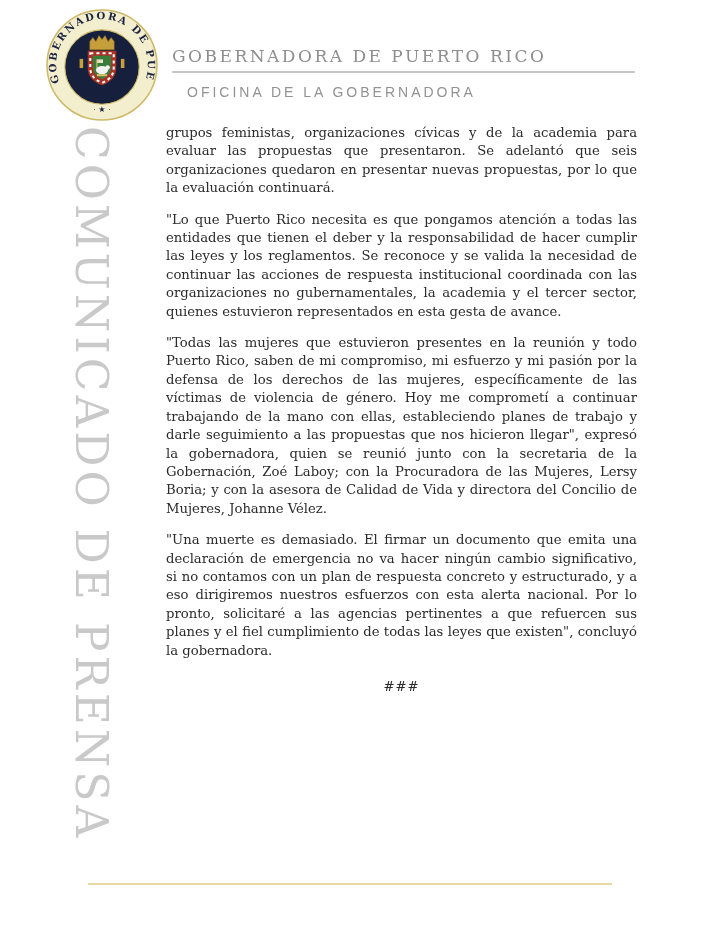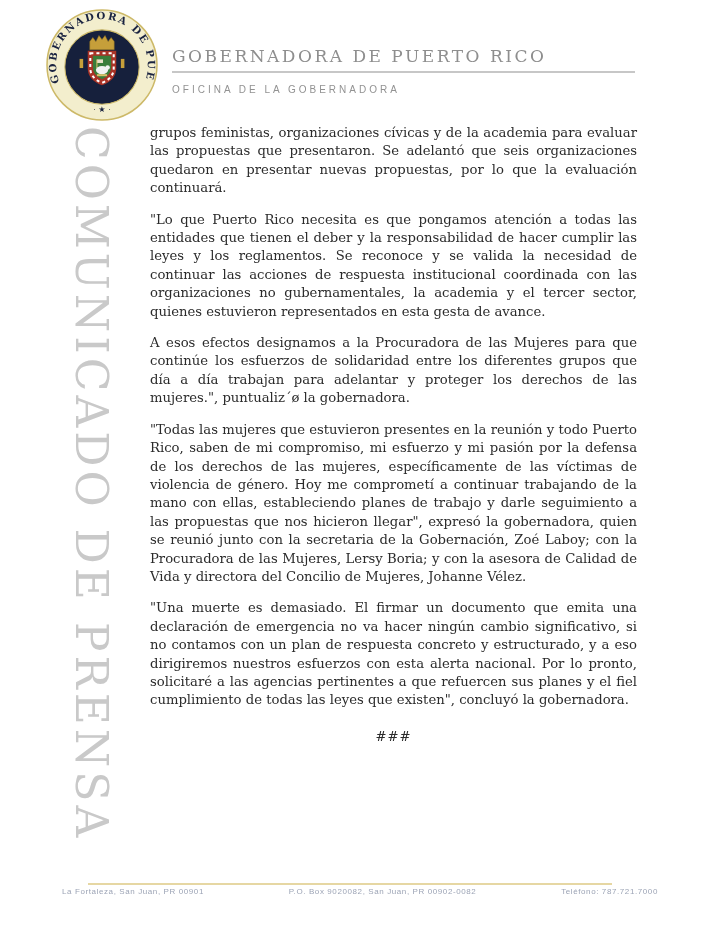--- a/index.html
+++ b/index.html
@@ -35,25 +35,25 @@
   .header-rule {
     position: absolute;
     left: 172px;
     top: 71px;
     width: 463px;
     height: 2px;
     background: #c7c7c7;
   }
   .header-subtitle {
     position: absolute;
-    left: 172px;
+    left: 187px;
     top: 84px;
     margin: 0;
     font-family: "Liberation Sans", "DejaVu Sans", sans-serif;
-    font-size: 10px;
+    font-size: 14px;
     font-weight: normal;
     letter-spacing: 3px;
     color: #929292;
     white-space: nowrap;
   }
 
   
   .vertical-banner {
     position: absolute;
     left: 117px;
@@ -74,21 +74,21 @@
     position: absolute;
     left: 150px;
     top: 124px;
     width: 487px;
     font-family: "DejaVu Serif", serif;
     font-size: 13.2px;
     line-height: 18.4px;
     color: #2b2b2b;
     text-align: justify;
   }
-  .body-text p { margin: 0 0 13px 0; }
+  .body-text p { margin: 0 0 13px 16px; }
   .end-mark {
     text-align: center !important;
     letter-spacing: 1px;
     margin-top: 18px !important;
   }
 
   
   .footer-rule {
     position: absolute;
     left: 88px;
@@ -150,26 +150,20 @@
 
   <h1 class="header-title">GOBERNADORA DE PUERTO RICO</h1>
   <div class="header-rule"></div>
   <h2 class="header-subtitle">OFICINA DE LA GOBERNADORA</h2>
 
   <div class="vertical-banner">COMUNICADO DE PRENSA</div>
 
   <main class="body-text">
     <p>grupos feministas, organizaciones cívicas y de la academia para evaluar las propuestas que presentaron. Se adelantó que seis organizaciones quedaron en presentar nuevas propuestas, por lo que la evaluación continuará.</p>
     <p>"Lo que Puerto Rico necesita es que pongamos atención a todas las entidades que tienen el deber y la responsabilidad de hacer cumplir las leyes y los reglamentos. Se reconoce y se valida la necesidad de continuar las acciones de respuesta institucional coordinada con las organizaciones no gubernamentales, la academia y el tercer sector, quienes estuvieron representados en esta gesta de avance.</p>
-    <p>A esos efectos designamos a la Procuradora de las Mujeres para que continúe los esfuerzos de solidaridad entre los diferentes grupos que día a día trabajan para adelantar y proteger los derechos de las mujeres.", puntualiz´ø la gobernadora.</p>
     <p>"Todas las mujeres que estuvieron presentes en la reunión y todo Puerto Rico, saben de mi compromiso, mi esfuerzo y mi pasión por la defensa de los derechos de las mujeres, específicamente de las víctimas de violencia de género. Hoy me comprometí a continuar trabajando de la mano con ellas, estableciendo planes de trabajo y darle seguimiento a las propuestas que nos hicieron llegar", expresó la gobernadora, quien se reunió junto con la secretaria de la Gobernación, Zoé Laboy; con la Procuradora de las Mujeres, Lersy Boria; y con la asesora de Calidad de Vida y directora del Concilio de Mujeres, Johanne Vélez.</p>
     <p>"Una muerte es demasiado. El firmar un documento que emita una declaración de emergencia no va hacer ningún cambio significativo, si no contamos con un plan de respuesta concreto y estructurado, y a eso dirigiremos nuestros esfuerzos con esta alerta nacional. Por lo pronto, solicitaré a las agencias pertinentes a que refuercen sus planes y el fiel cumplimiento de todas las leyes que existen", concluyó la gobernadora.</p>
     <p class="end-mark">###</p>
   </main>
 
   <div class="footer-rule"></div>
-  <div class="footer-line">
-    <span>La Fortaleza, San Juan, PR 00901</span>
-    <span>P.O. Box 9020082, San Juan, PR 00902-0082</span>
-    <span>Teléfono: 787.721.7000</span>
-  </div>
 
 </div>
 
 </body></html>

